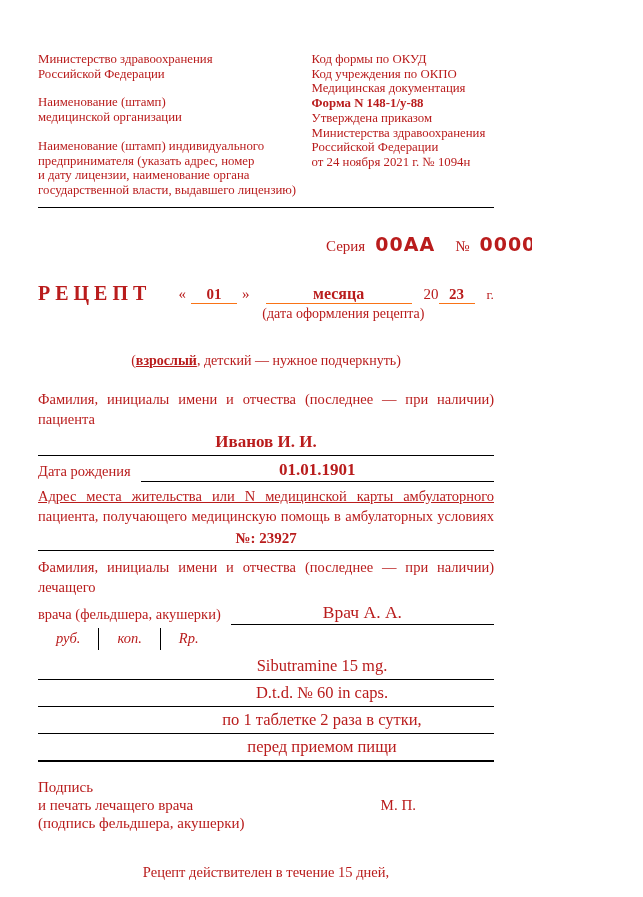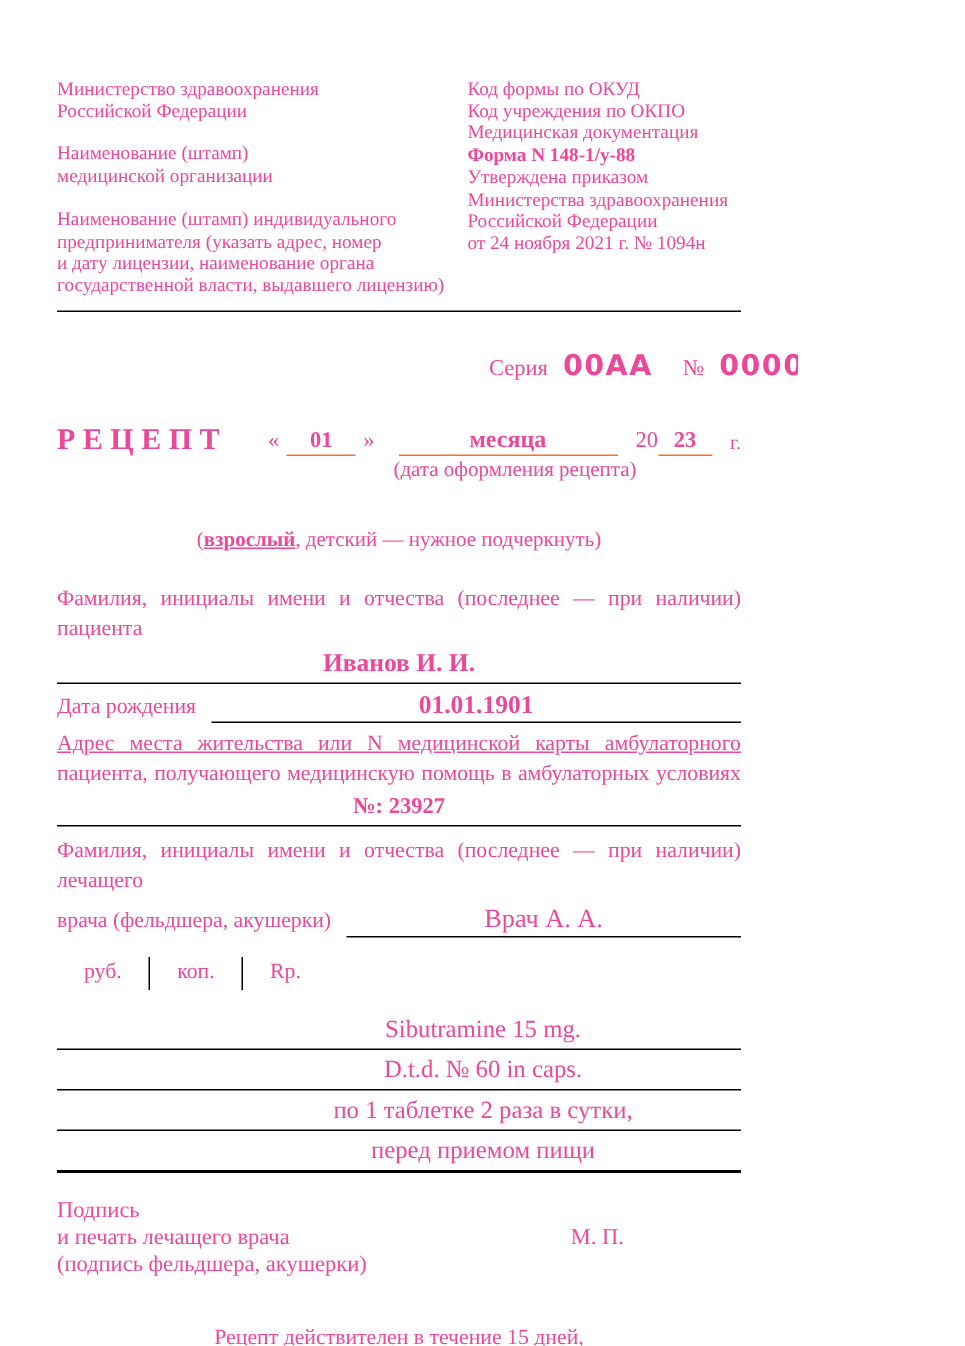--- a/index.html
+++ b/index.html
@@ -1,19 +1,19 @@
 <!DOCTYPE html>
 <html lang="ru"><head>
 <meta charset="utf-8">
 <style>
   html, body { margin: 0; padding: 0; background: #ffffff; }
   .page {
     position: relative;
     width: 532px; height: 897px;
-    background: #ffffff; color: #ec4899;
+    background: #ffffff; color: #b91c1c;
     font-family: "Liberation Serif", "DejaVu Serif", serif;
     overflow: hidden;
   }
   .content { margin: 0 38px; }
 
   
   .header {
     display: flex; justify-content: space-between;
     padding-top: 52px; padding-bottom: 9px;
     border-bottom: 1.5px solid #000;
@@ -76,25 +76,25 @@
   .fill-rest {
     flex: 1; border-bottom: 1px solid #000; text-align: center; margin-left: 10px;
   }
   .birth-row .fill-rest { font-weight: bold; font-size: 17px; line-height: 22px; }
 
   .doctor-row { display: flex; align-items: flex-end; height: 28px; font-size: 14.5px; }
   .doctor-row .label2 { padding-bottom: 2px; white-space: nowrap; }
   .doctor-name { font-size: 17.5px; line-height: 23px; font-weight: normal; }
 
   
-  .cost-row { display: flex; align-items: center; height: 24px; margin-top: 12px; font-size: 14.5px; padding-left: 18px; }
+  .cost-row { display: flex; align-items: center; height: 24px; margin-top: 2px; font-size: 14.5px; padding-left: 18px; font-style: italic; }
   .vbar { width: 1px; height: 22px; background: #000; margin: 0 18px; }
 
   
-  .rx { margin-top: 12px; }
+  .rx { margin-top: 2px; }
   .rx-line {
     border-bottom: 1px solid #000; text-align: center;
     padding-left: 112px; font-size: 16.5px;
     height: 26px; line-height: 25px;
   }
   .rx-line.last { border-bottom-width: 2px; }
 
   
   .sig { margin-top: 16px; font-size: 15px; line-height: 18px; }
   .sig-row { display: flex; }

